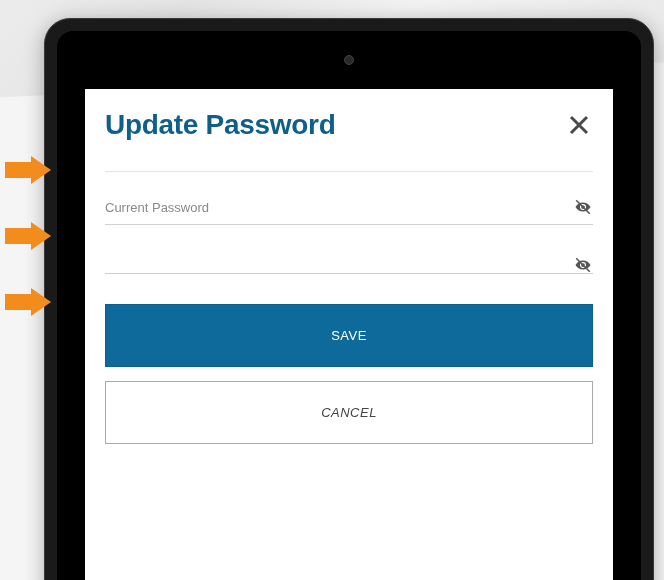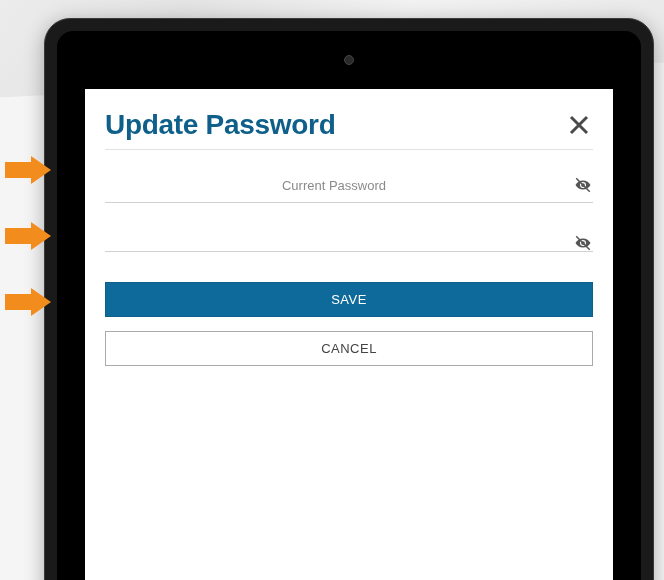--- a/index.html
+++ b/index.html
@@ -48,21 +48,21 @@
     background: #ffffff;
     overflow: hidden;
   }
   .dialog {
     padding: 20px 20px 0 20px;
   }
   .dialog-header {
     display: flex;
     align-items: center;
     justify-content: space-between;
-    padding-bottom: 8px;
+    padding-bottom: 30px;
     border-bottom: 1px solid #e2e2e2;
   }
   .dialog-title {
     font-size: 28px;
     font-weight: 800;
     color: #0e5f8a;
     letter-spacing: -0.3px;
   }
   .close-btn {
     width: 28px; height: 28px;
@@ -76,45 +76,44 @@
     border-bottom: 1px solid #d0d0d0;
     padding: 8px 30px 8px 0;
   }
   .field input {
     border: none;
     outline: none;
     width: 100%;
     font-size: 13px;
     color: #333;
     background: transparent;
-    text-align: center;
   }
   .field input::placeholder { color: #8a8a8a; }
   .eye {
     position: absolute;
     right: 0; top: 50%; transform: translateY(-50%);
     width: 20px; height: 20px;
     cursor: pointer;
     display: flex; align-items: center; justify-content: center;
   }
   .eye svg { width: 18px; height: 18px; fill: #555; }
   .buttons { margin-top: 30px; }
   .btn {
     display: block;
     width: 100%;
-    padding: 9px 0;
+    padding: 23px 0;
     text-align: center;
     font-size: 13px;
     letter-spacing: 0.5px;
     cursor: pointer;
     border: 1px solid #0e5f8a;
     margin-bottom: 14px;
   }
   .btn-primary { background: #0e6a9a; color: #fff; }
-  .btn-secondary { background: #fff; color: #444; border-color: #aaa; }
+  .btn-secondary { background: #fff; color: #444; border-color: #aaa; font-style: italic; }
 
   .arrow {
     position: absolute;
     left: 5px;
     width: 50px;
     height: 28px;
     display: flex;
     align-items: center;
   }
   .arrow .shaft {

